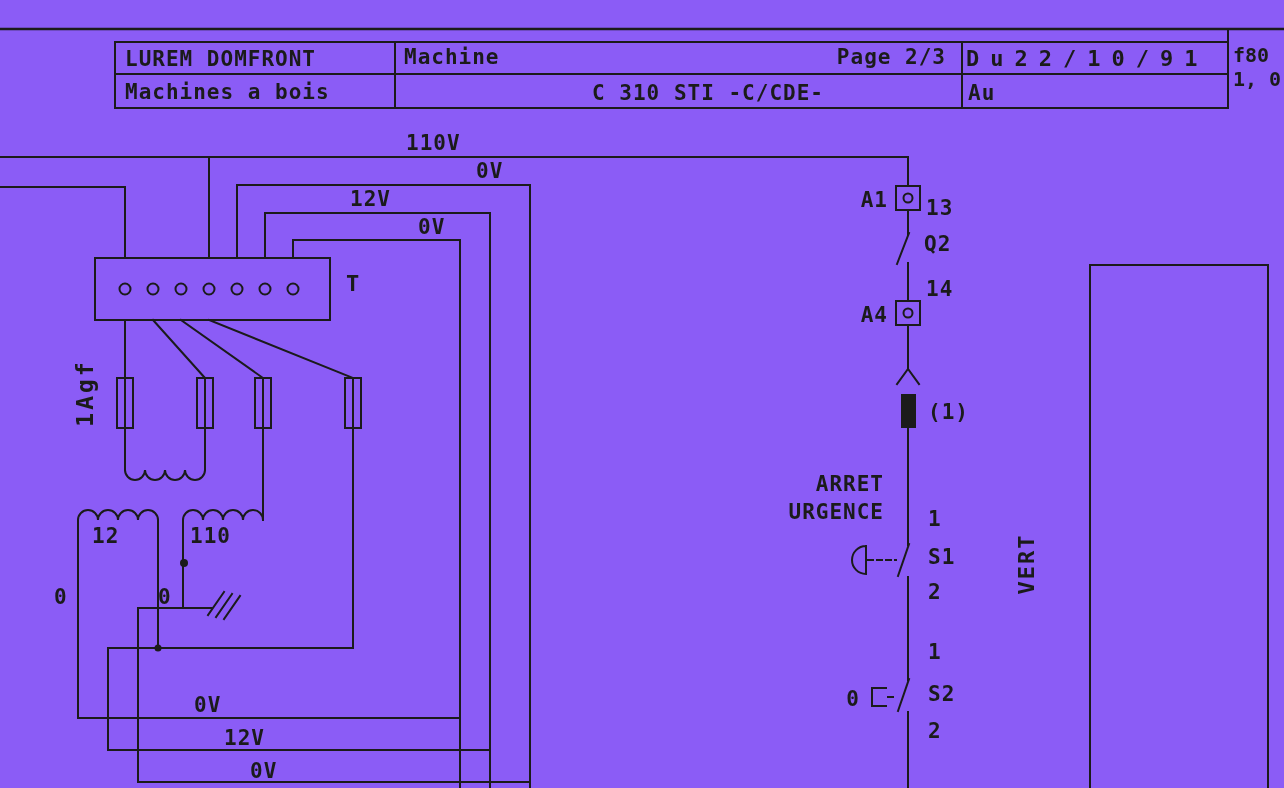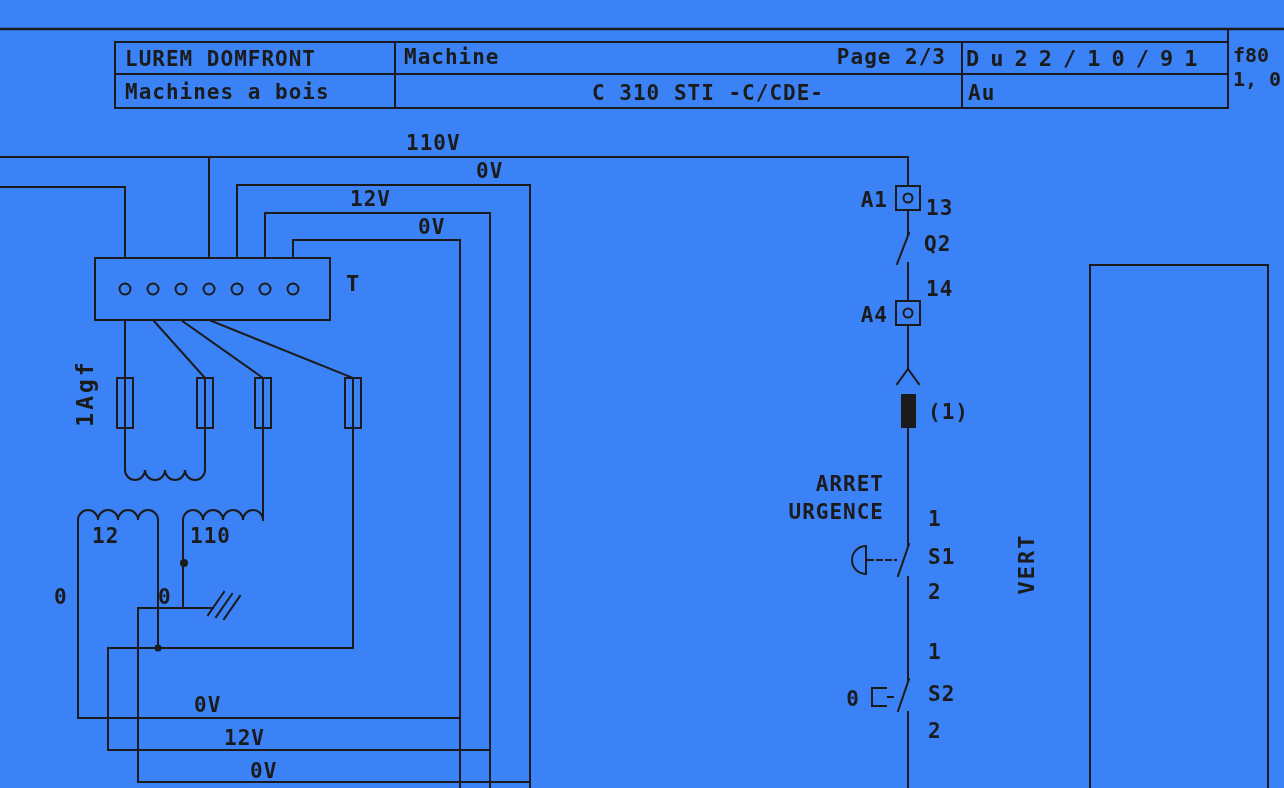--- a/index.html
+++ b/index.html
@@ -1,16 +1,16 @@
 <!DOCTYPE html>
 <html><head>
 <meta charset="utf-8">
 <style>
   html,body{margin:0;padding:0;background:#ffffff;}
-  .page{position:relative;width:1284px;height:788px;background:#3b82f6;overflow:hidden;}
+  .page{position:relative;width:1284px;height:788px;background:#8b5cf6;overflow:hidden;}
   svg{position:absolute;left:0;top:0;}
   text{font-family:"DejaVu Sans Mono","Liberation Mono",monospace;font-weight:700;fill:#1b1b1b;}
   .t20{font-size:20px;}
   .t21{font-size:21px;letter-spacing:1px;}
   .t22{font-size:22px;}
   .t23{font-size:23px;}
   .w{stroke:#1b1b1b;stroke-width:2;fill:none;stroke-linecap:square;}
   .w3{stroke:#1b1b1b;stroke-width:2.6;fill:none;stroke-linecap:square;}
   .dash{stroke-dasharray:5 4;}
   .solidfill{fill:#1b1b1b;stroke:none;}

